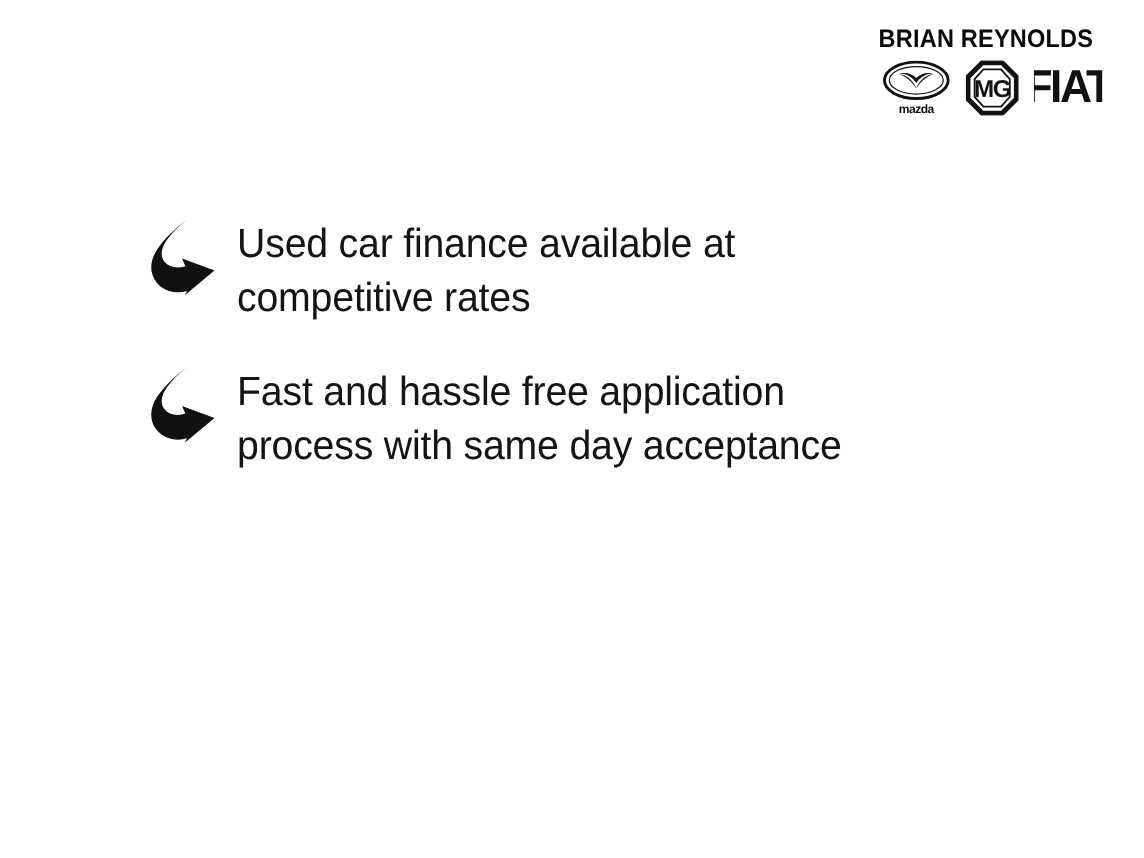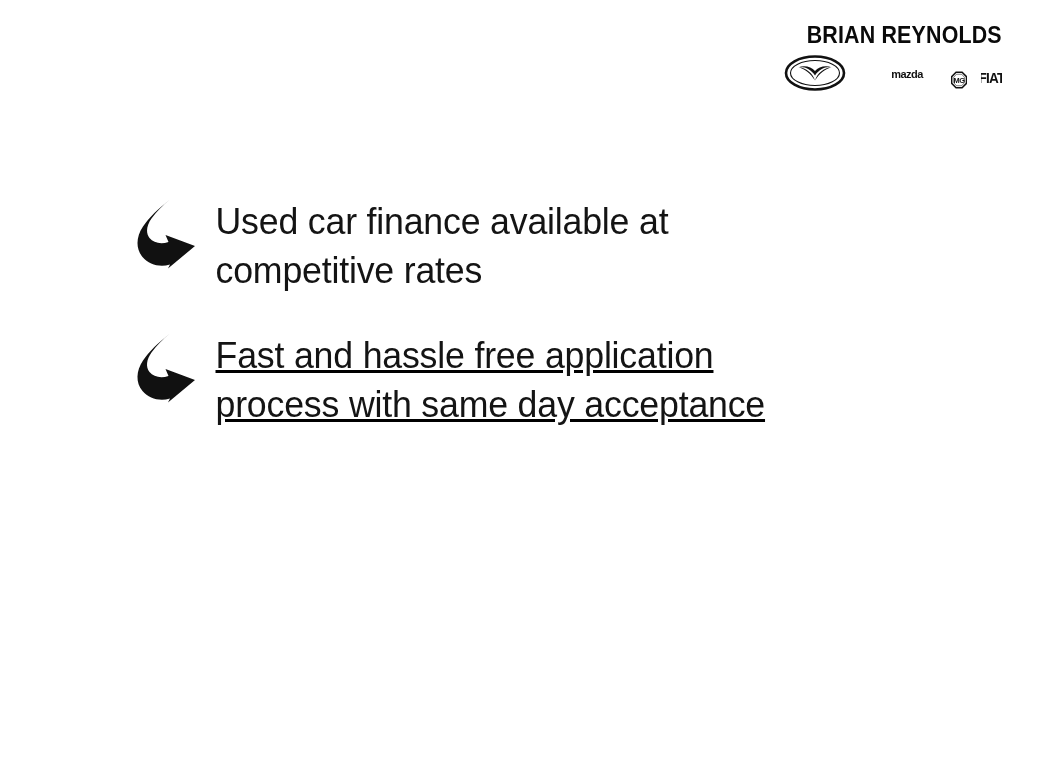--- a/index.html
+++ b/index.html
@@ -22,21 +22,21 @@
   }
 
   
   .brand-block {
     position: absolute;
     top: 22px;
     right: 38px;
     width: 218px;
     display: flex;
     flex-direction: column;
-    align-items: flex-end;
+    align-items: flex-start;
   }
 
   .brand-name {
     font-family: "Liberation Sans", sans-serif;
     font-weight: 700;
     font-size: 23px;
     line-height: 26px;
     letter-spacing: 0.2px;
     color: #0a0a0a;
     transform: scaleX(0.93);
@@ -52,23 +52,22 @@
     gap: 14px;
     width: 100%;
   }
 
   .logo {
     display: block;
   }
 
   .logo-mazda {
     display: flex;
-    flex-direction: row;
+    flex-direction: column;
     align-items: center;
-    gap: 31px;
   }
 
   .mazda-word {
     margin-top: 1px;
   }
 
   
   .bullets {
     position: absolute;
     left: 128px;
@@ -77,21 +76,20 @@
   }
 
   .bullet {
     display: flex;
     align-items: flex-start;
     margin-bottom: 32px;
   }
 
   .bullet:last-child {
     margin-bottom: 4px;
-    text-decoration: underline;
   }
 
   .bullet-icon {
     flex: 0 0 auto;
     width: 74px;
     height: 74px;
     margin-top: 4px;
   }
 
   .bullet-text {

